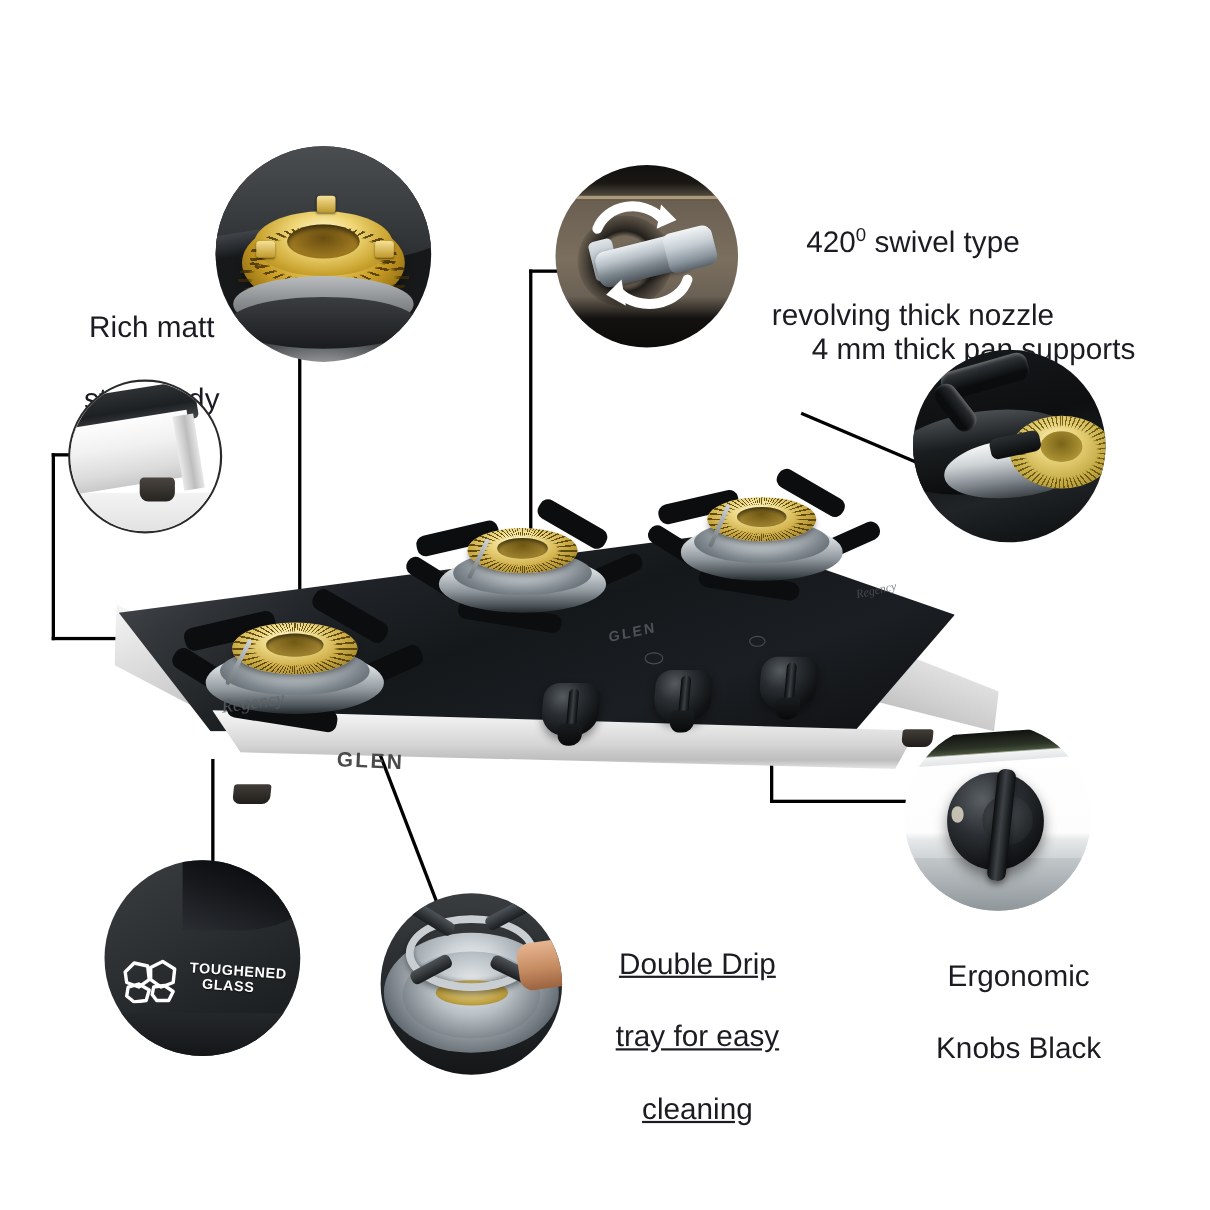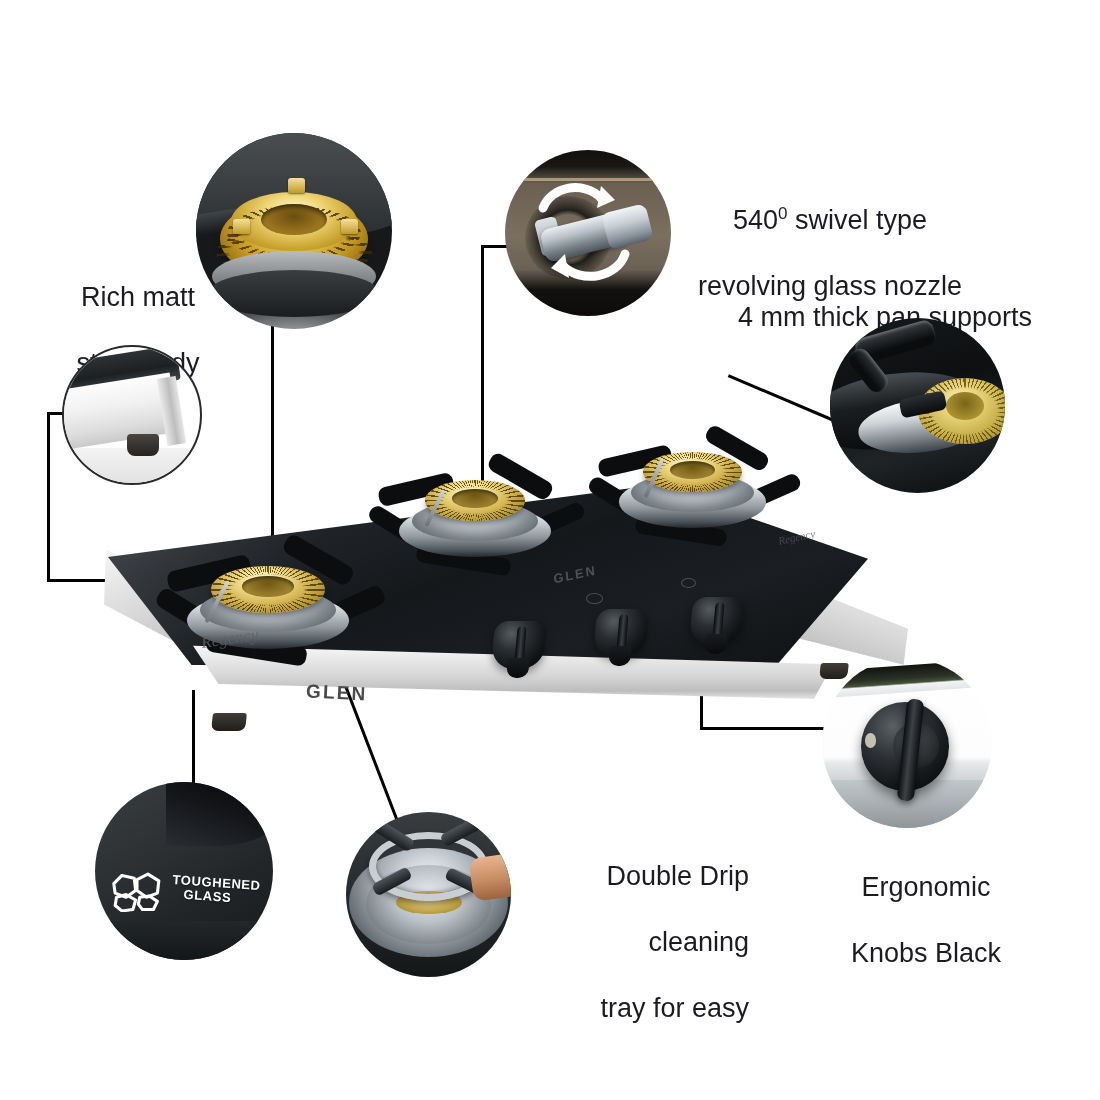--- a/index.html
+++ b/index.html
@@ -17,21 +17,21 @@
   .label{
     position:absolute;
     font-family:"Liberation Sans", sans-serif;
     font-size:27px;
     line-height:1.22;
     color:#1b1b22;
     white-space:pre-line;
     letter-spacing:0px;
   }
   .label.ctr{text-align:center;}
-  .label.lft{text-align:right;}
+  .label.lft{text-align:center;text-decoration:underline;}
   .sup{font-size:17px;vertical-align:super;line-height:0;}
 
   
   .lineH{position:absolute;background:#000;height:3px;}
   .lineV{position:absolute;background:#000;width:3px;}
   .lineD{position:absolute;background:#000;height:3px;transform-origin:0 50%;}
 
   
   .circ{
     position:absolute;border-radius:50%;overflow:hidden;
@@ -247,41 +247,41 @@
   .knobmark{position:absolute;border-radius:50%;border:1px solid rgba(255,255,255,.22);}
 </style>
 </head>
 <body>
 
 <div id="stage">
 
 
   <div class="label ctr" style="left:665px;top:138px;width:330px;">
     <div>
-      <span>540</span><span class="sup">0</span><span> swivel type</span>
-    </div>
-    <div>revolving glass nozzle</div>
+      <span>420</span><span class="sup">0</span><span> swivel type</span>
+    </div>
+    <div>revolving thick nozzle</div>
   </div>
 
   <div class="label ctr" style="left:38px;top:248px;width:200px;">
     <div>Rich matt</div>
     <div>steel body</div>
   </div>
 
   <div class="label ctr" style="left:690px;top:268px;width:390px;">
     <span>4 mm thick pan supports</span>
   </div>
 
   <div class="label ctr" style="left:30px;top:932px;width:300px;">
   </div>
 
   <div class="label lft" style="left:519px;top:827px;width:230px;">
     <div>Double Drip</div>
+    <div>tray for easy</div>
     <div>cleaning</div>
-    <div>tray for easy</div>
   </div>
 
   <div class="label ctr" style="left:812px;top:838px;width:228px;">
     <div>Ergonomic</div>
     <div>Knobs Black</div>
   </div>
 
   <div class="lineV" style="left:271px;top:262px;height:330px;"></div>
 
   <div class="lineH" style="left:481px;top:245px;width:45px;"></div>

